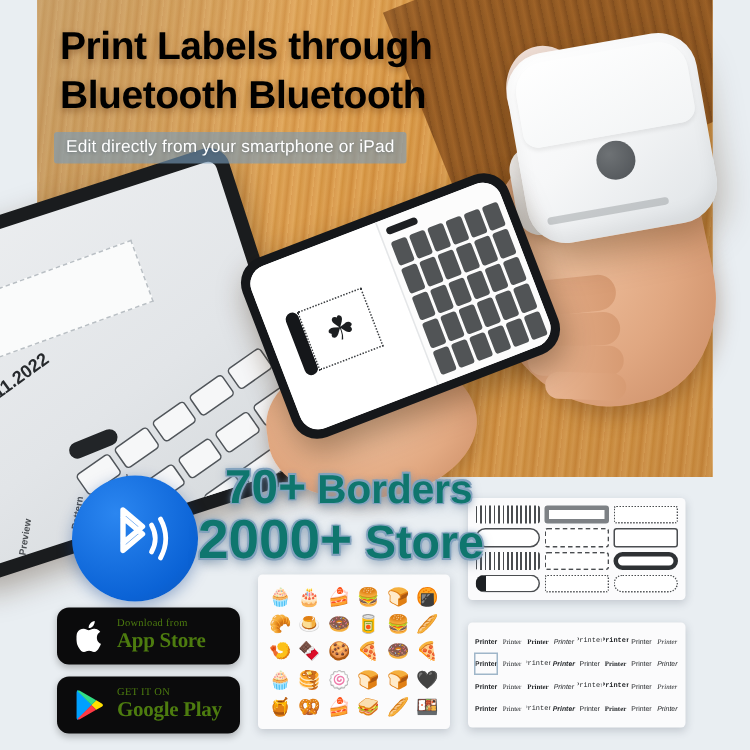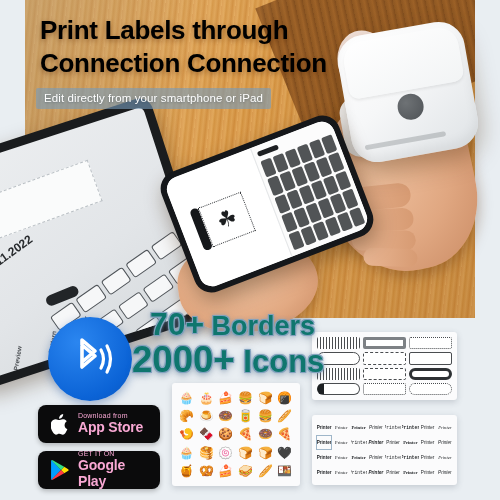--- a/index.html
+++ b/index.html
@@ -205,21 +205,21 @@
   .promo .big{font-size:1.18em;}
 
   
   .stores{position:absolute;left:38px;top:405px;z-index:45;}
   .store{
     width:122px;height:38px;background:#0b0b0c;border-radius:8px;
     display:flex;align-items:center;padding:0 9px;box-sizing:border-box;
     margin-bottom:8px;box-shadow:0 2px 5px rgba(0,0,0,.25);
   }
   .store .glyph{flex:0 0 26px;display:flex;align-items:center;justify-content:center;}
-  .store .txt{margin-left:5px;color:#f9a8d4;line-height:1.12;}
+  .store .txt{margin-left:5px;color:#4d7c0f;line-height:1.12;font-family:Liberation Serif, serif;}
   .store .txt .small{font-size:7px;letter-spacing:.2px;display:block;}
   .store .txt .big{font-size:14px;font-weight:bold;letter-spacing:-.2px;display:block;}
 
   
   .icon-sheet{
     position:absolute;left:172px;top:383px;width:128px;height:103px;z-index:30;
     background:#fbfbfc;border-radius:3px;
     box-shadow:0 2px 6px rgba(60,70,85,.22);
     padding:7px 6px;box-sizing:border-box;
     display:grid;grid-template-columns:repeat(6,1fr);grid-template-rows:repeat(5,1fr);
@@ -275,21 +275,21 @@
 
 <div id="stage">
 
   <div class="photo-band">
     <div class="wood-dark"></div>
     <div class="wood-sheen"></div>
   </div>
 
   <div class="headline">
     <div>Print Labels through</div>
-    <div>Connection Connection</div>
+    <div>Bluetooth Bluetooth</div>
   </div>
   <div class="subtitle">Edit directly from your smartphone or iPad</div>
 
   <div class="hand-right">
     <div class="finger f1"></div>
     <div class="finger f2"></div>
     <div class="finger f3"></div>
     <div class="finger f4"></div>
   </div>
   <div class="printer-loop"></div>
@@ -386,21 +386,21 @@
     </svg>
   </div>
 
   <div class="promo">
     <div class="l1">
       <span class="big">70+</span>
       <span>Borders</span>
     </div>
     <div class="l2">
       <span class="big">2000+</span>
-      <span>Icons</span>
+      <span>Store</span>
     </div>
   </div>
 
   <div class="stores">
     <div class="store">
       <div class="glyph">
         <svg width="19" height="23" viewBox="0 0 19 23">
           <path d="M13.6 12.1c0-2.6 2.1-3.8 2.2-3.9-1.2-1.8-3.1-2-3.8-2.05-1.6-.16-3.1.95-3.9.95-.8 0-2.05-.93-3.37-.9C2.9 6.2 1.3 7.2.45 8.8c-1.8 3.1-.46 7.8 1.3 10.3.86 1.25 1.9 2.65 3.25 2.6 1.3-.05 1.8-.84 3.38-.84s2 .84 3.37.81c1.4-.02 2.28-1.27 3.13-2.53.98-1.45 1.39-2.85 1.41-2.92-.03-.01-2.7-1.04-2.72-4.12z" fill="#ffffff"></path>
           <path d="M11.1 4.3c.7-.86 1.18-2.05 1.05-3.24-1.01.04-2.24.67-2.97 1.53-.65.75-1.23 1.97-1.07 3.13 1.13.09 2.29-.57 2.99-1.42z" fill="#ffffff"></path>
         </svg>

